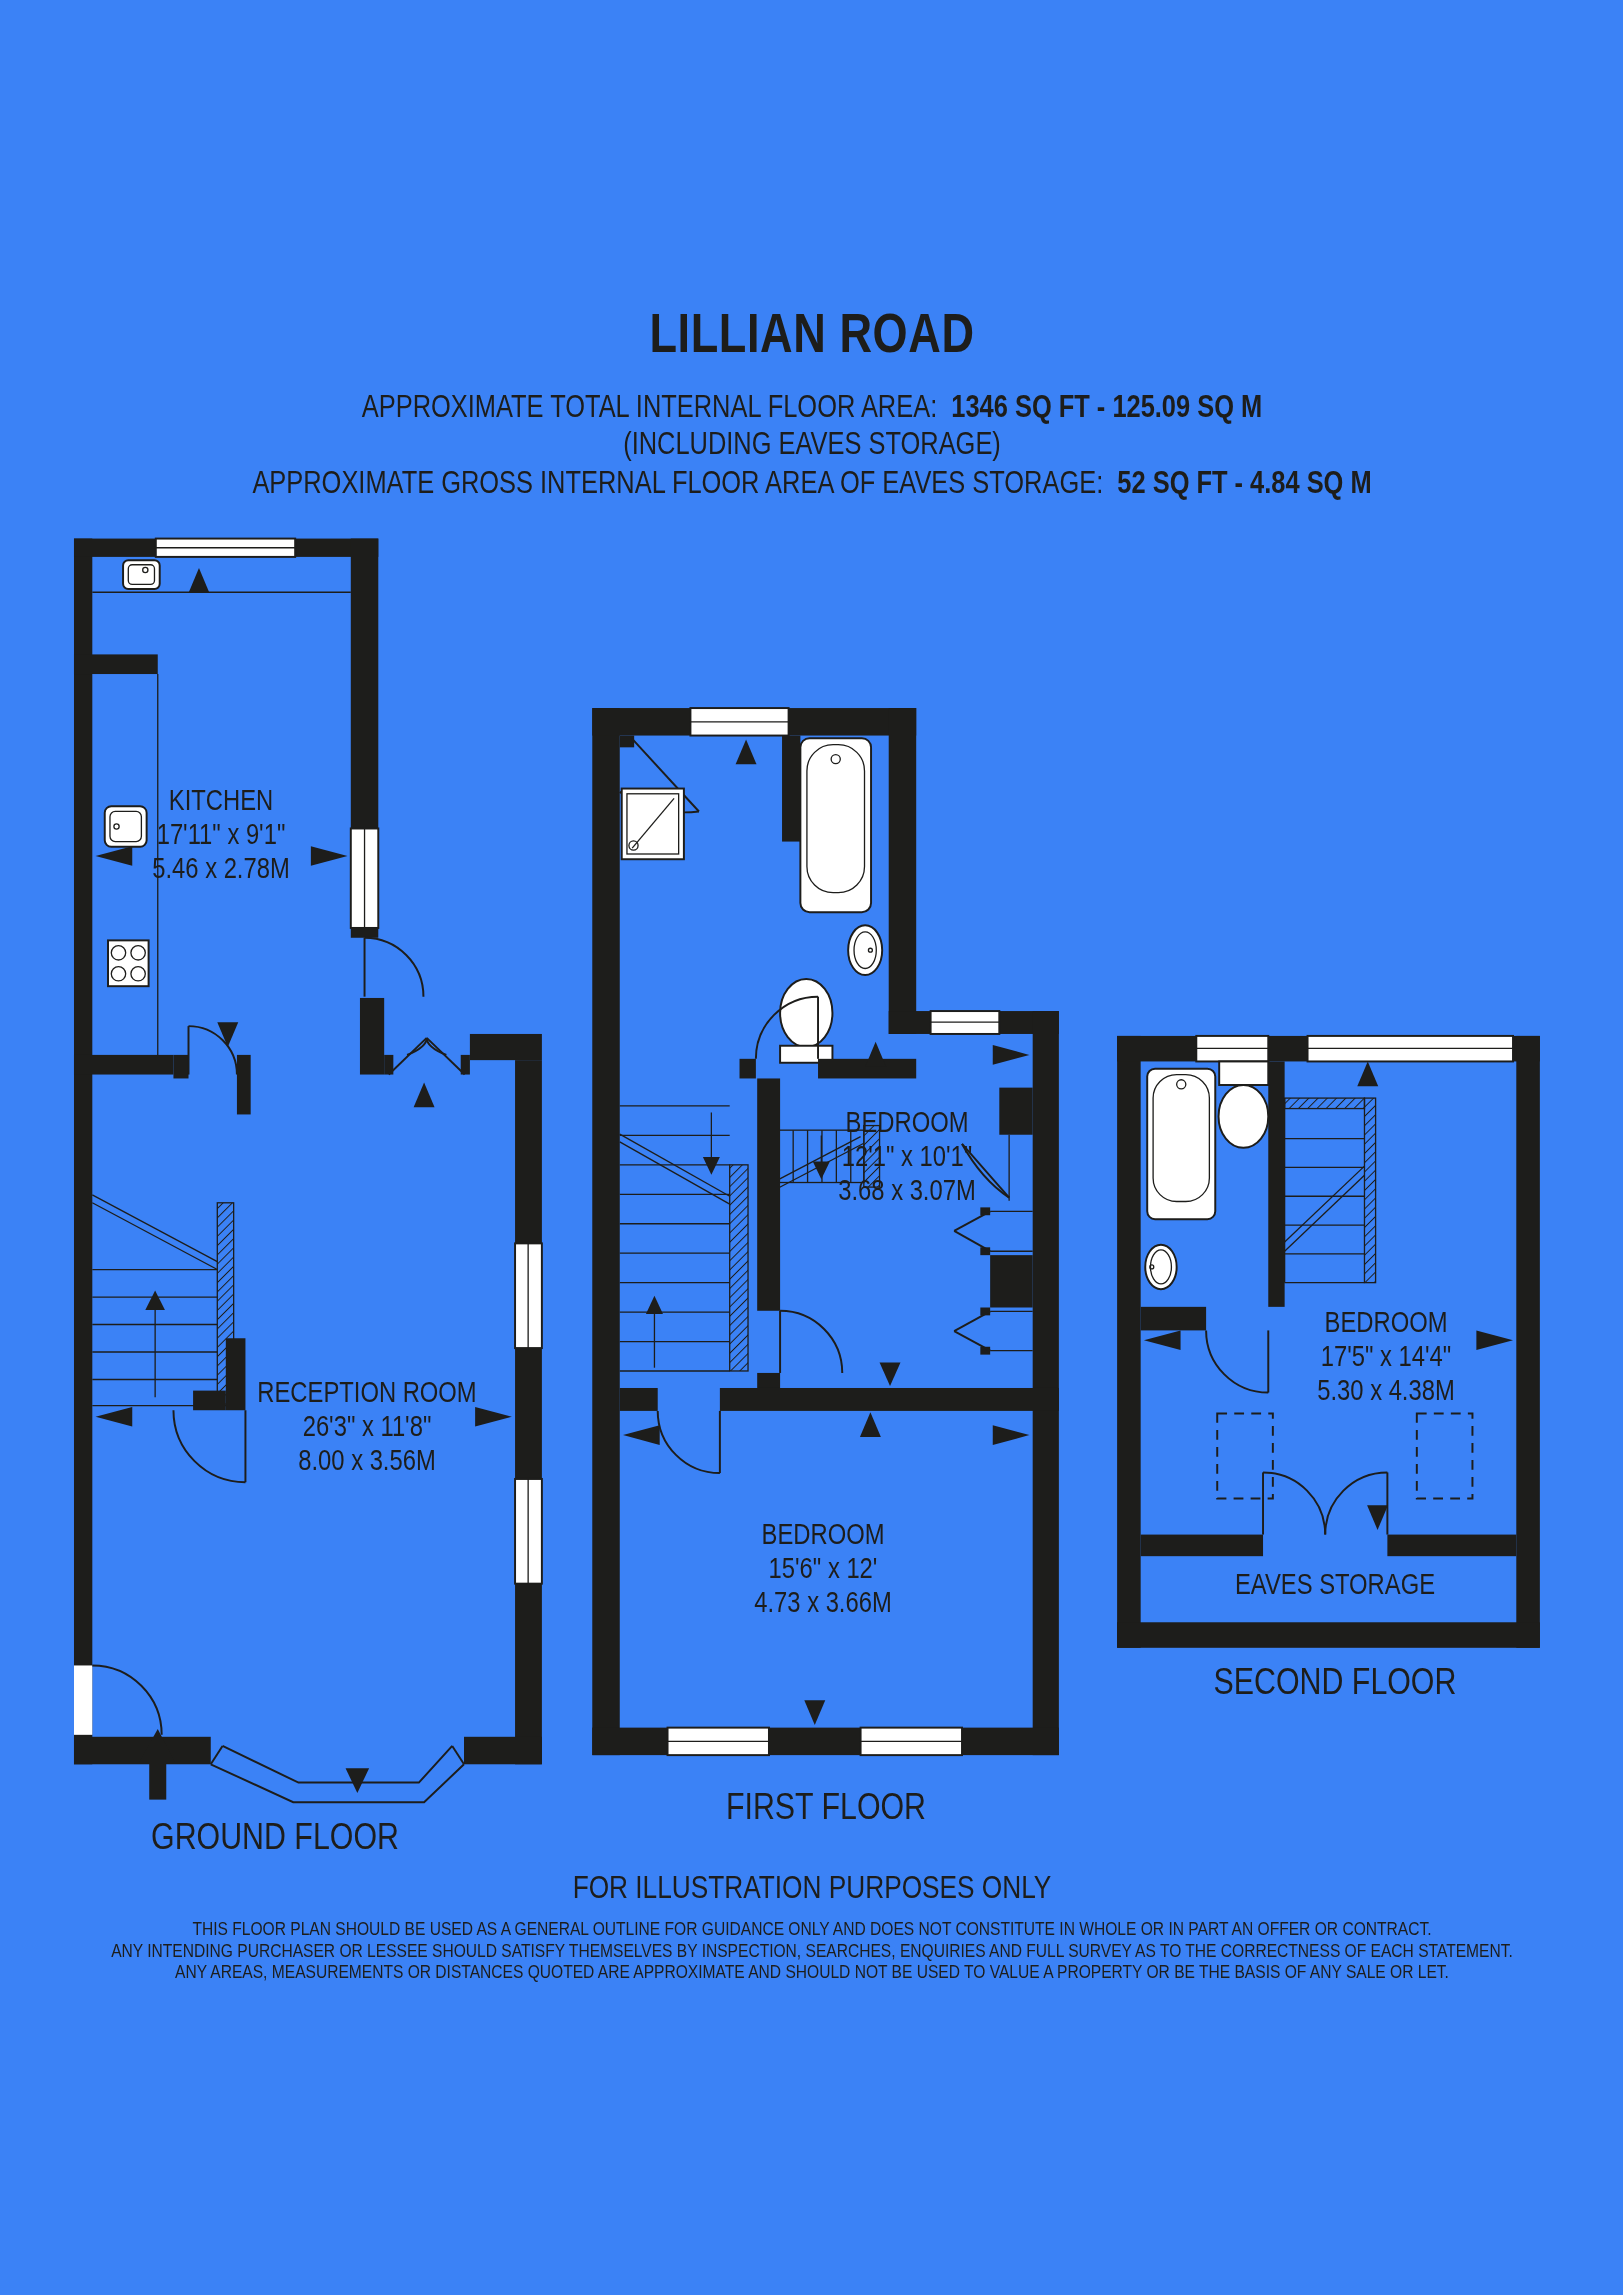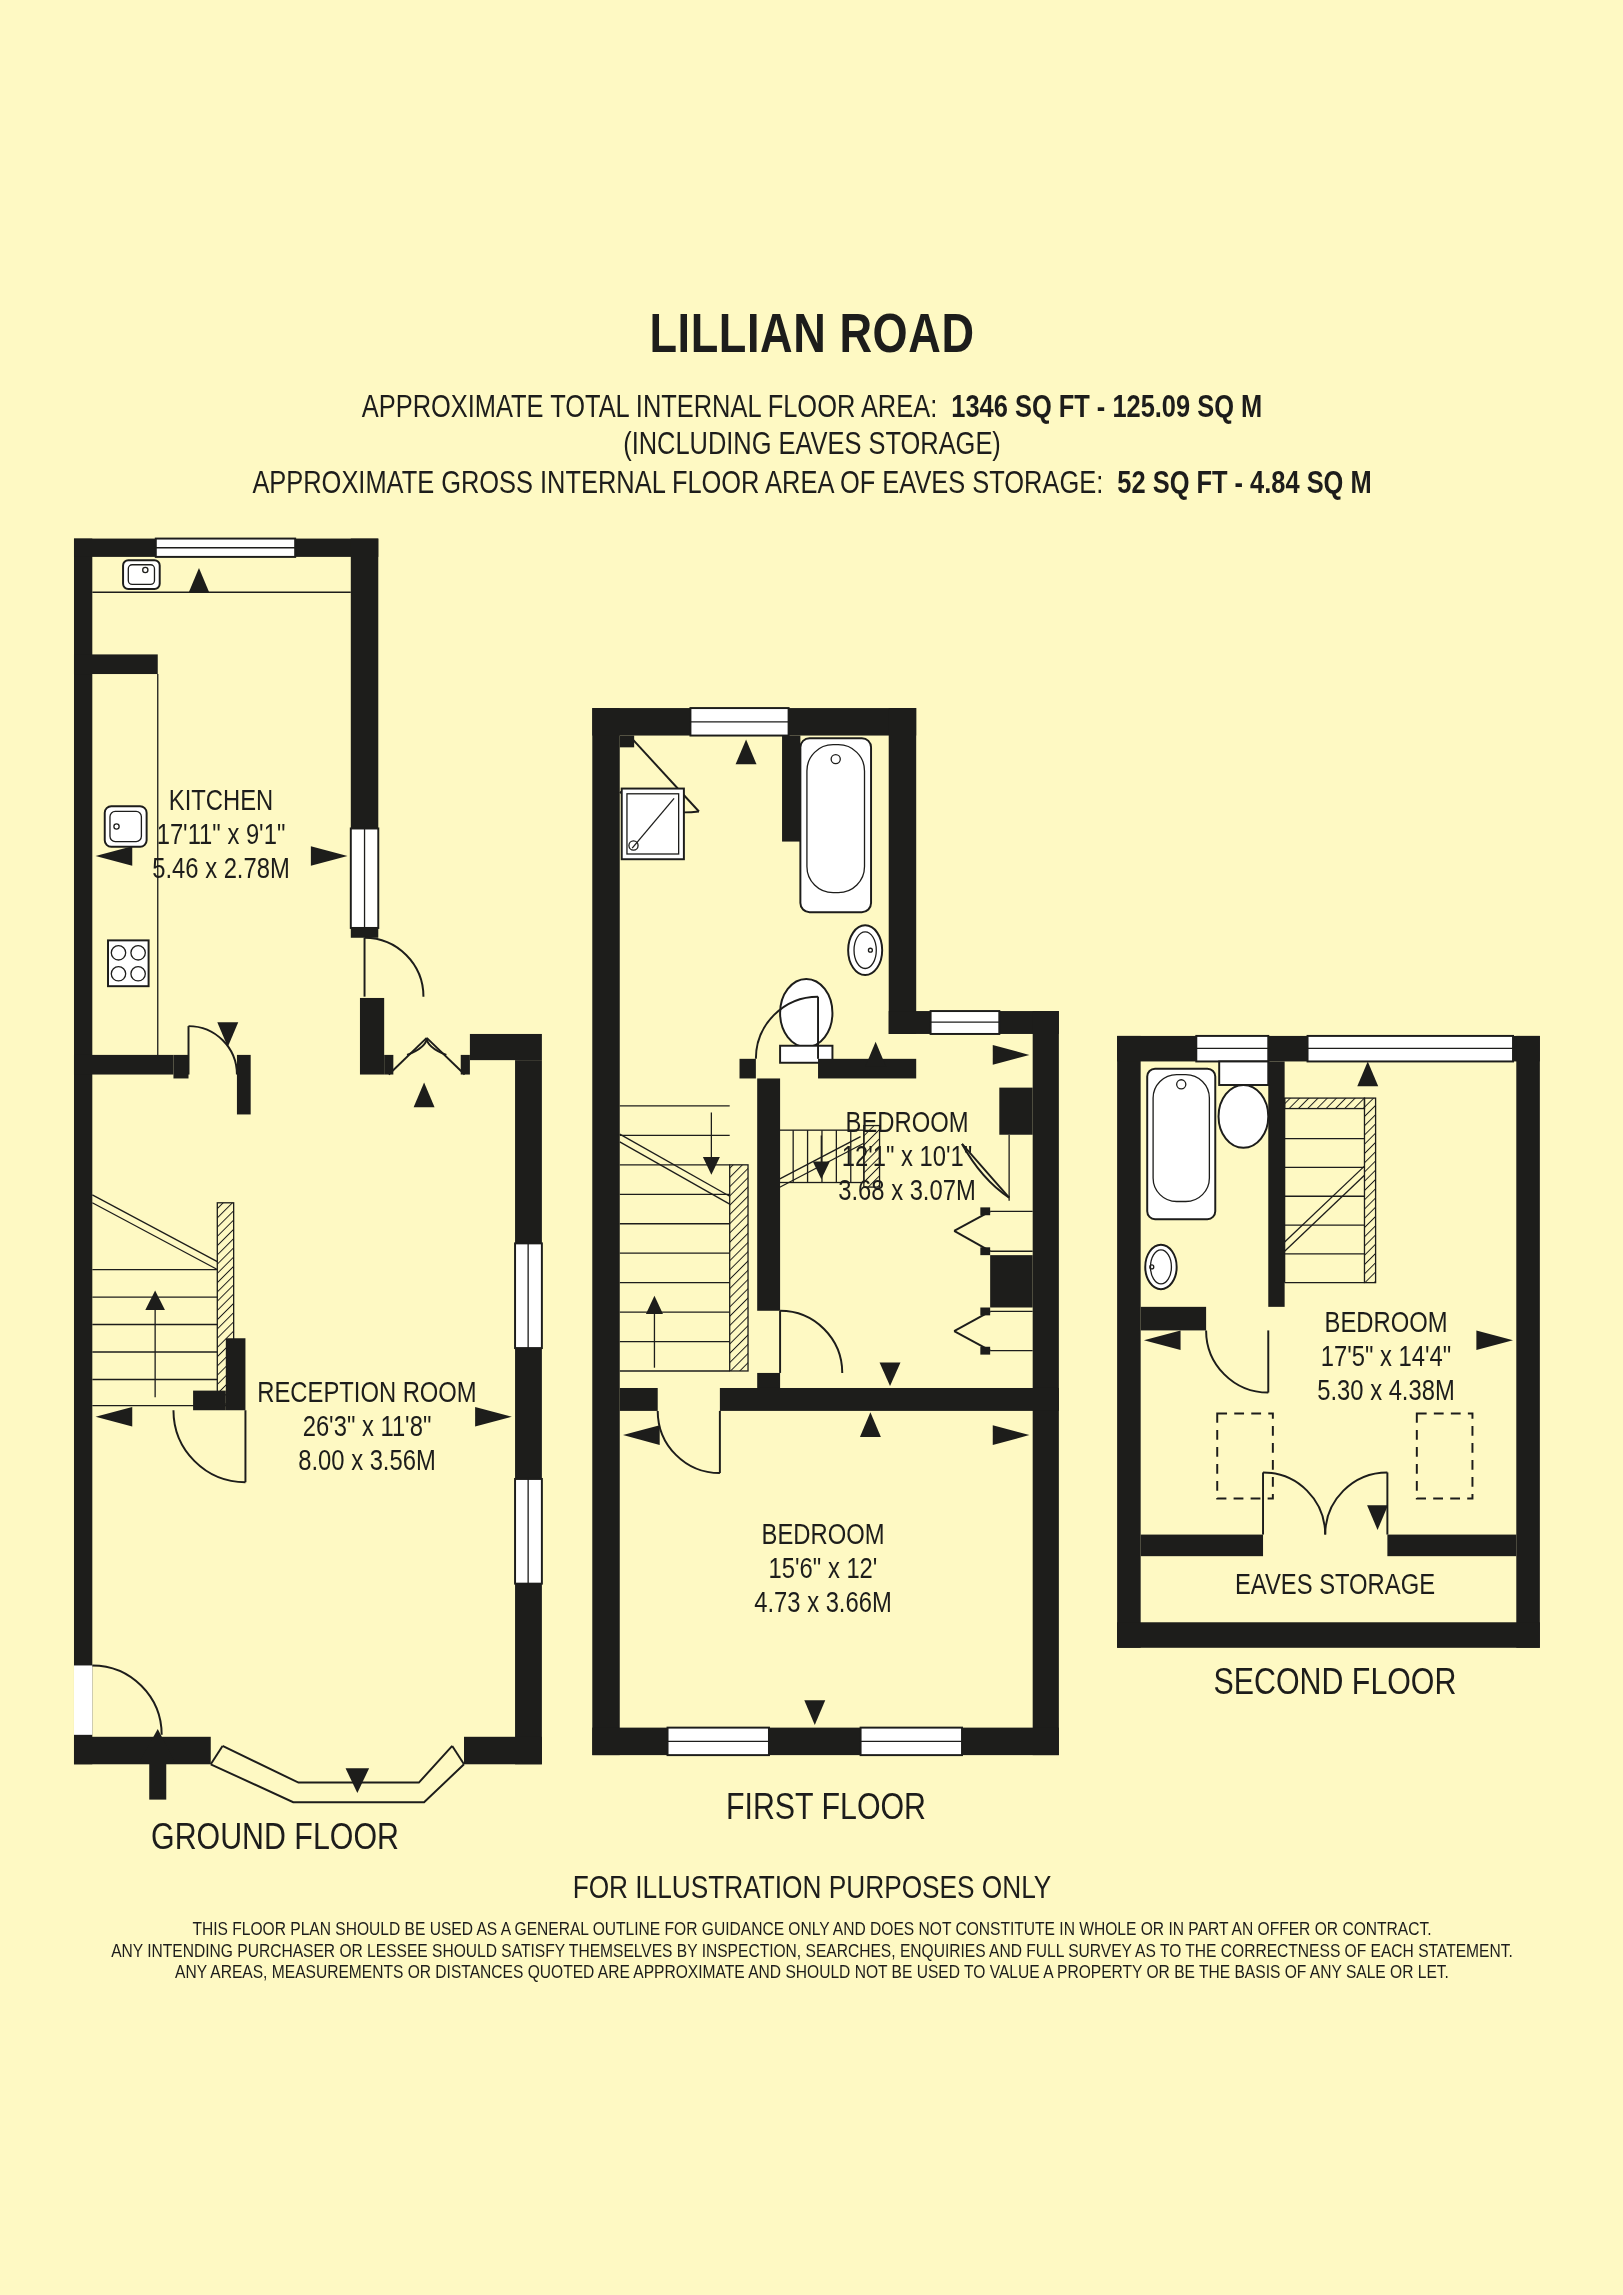--- a/index.html
+++ b/index.html
@@ -1,16 +1,16 @@
 <!DOCTYPE html>
 <html style="font-size:10.5px"><head>
 <meta charset="utf-8">
 <style>
   html,body{margin:0;padding:0;background:#fff;}
-  .page{position:relative;width:1623px;height:2295px;background:#fef9c3;overflow:hidden;
+  .page{position:relative;width:1623px;height:2295px;background:#3b82f6;overflow:hidden;
         font-family:"Liberation Sans","DejaVu Sans",sans-serif;color:#1d1d1b;}
   .ctr{position:absolute;transform:translateX(-50%) scaleX(0.82);transform-origin:center top;
        text-align:center;white-space:nowrap;line-height:1;}
   .title{font-size:55px;font-weight:700;letter-spacing:0.7px;}
   .hline{font-size:31px;font-weight:400;}
   .hline b{font-weight:700;}
   .roomlbl{font-size:29px;font-weight:400;line-height:34px;}
   .floorlbl{font-size:37px;font-weight:400;}
   .illus{font-size:32px;font-weight:400;}
   .disc{font-size:19px;font-weight:400;}

